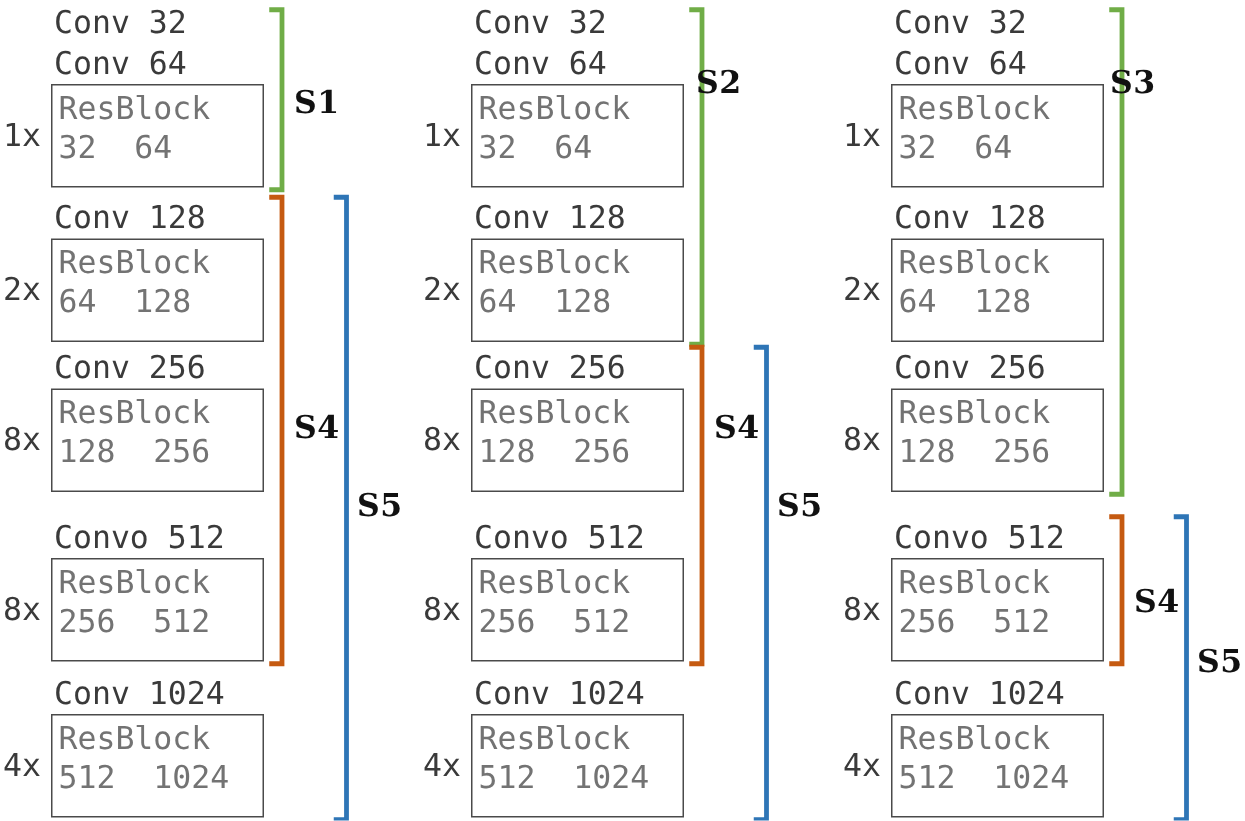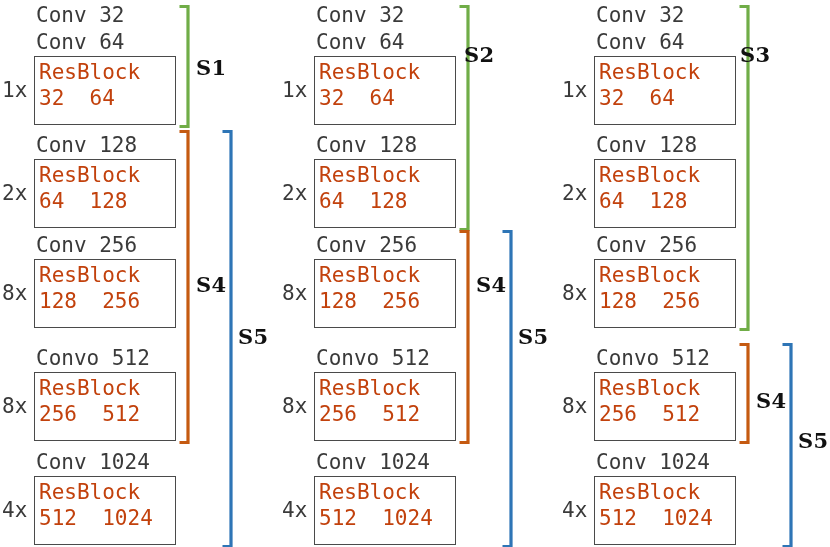--- a/index.html
+++ b/index.html
@@ -62,21 +62,21 @@
     left: 34px;
     width: 134px;
     border: 1.6px solid #4a4a4a;
     background: #ffffff;
     box-sizing: content-box;
     padding: 2px 2px 4px 4px;
   }
   .resblock .line {
     font-size: 21px;
     line-height: 26px;
-    color: #c2410c;
+    color: #737373;
     white-space: pre;
   }
 
   
   .bracket {
     position: absolute;
   }
   .bracket svg {
     display: block;
     overflow: visible;

